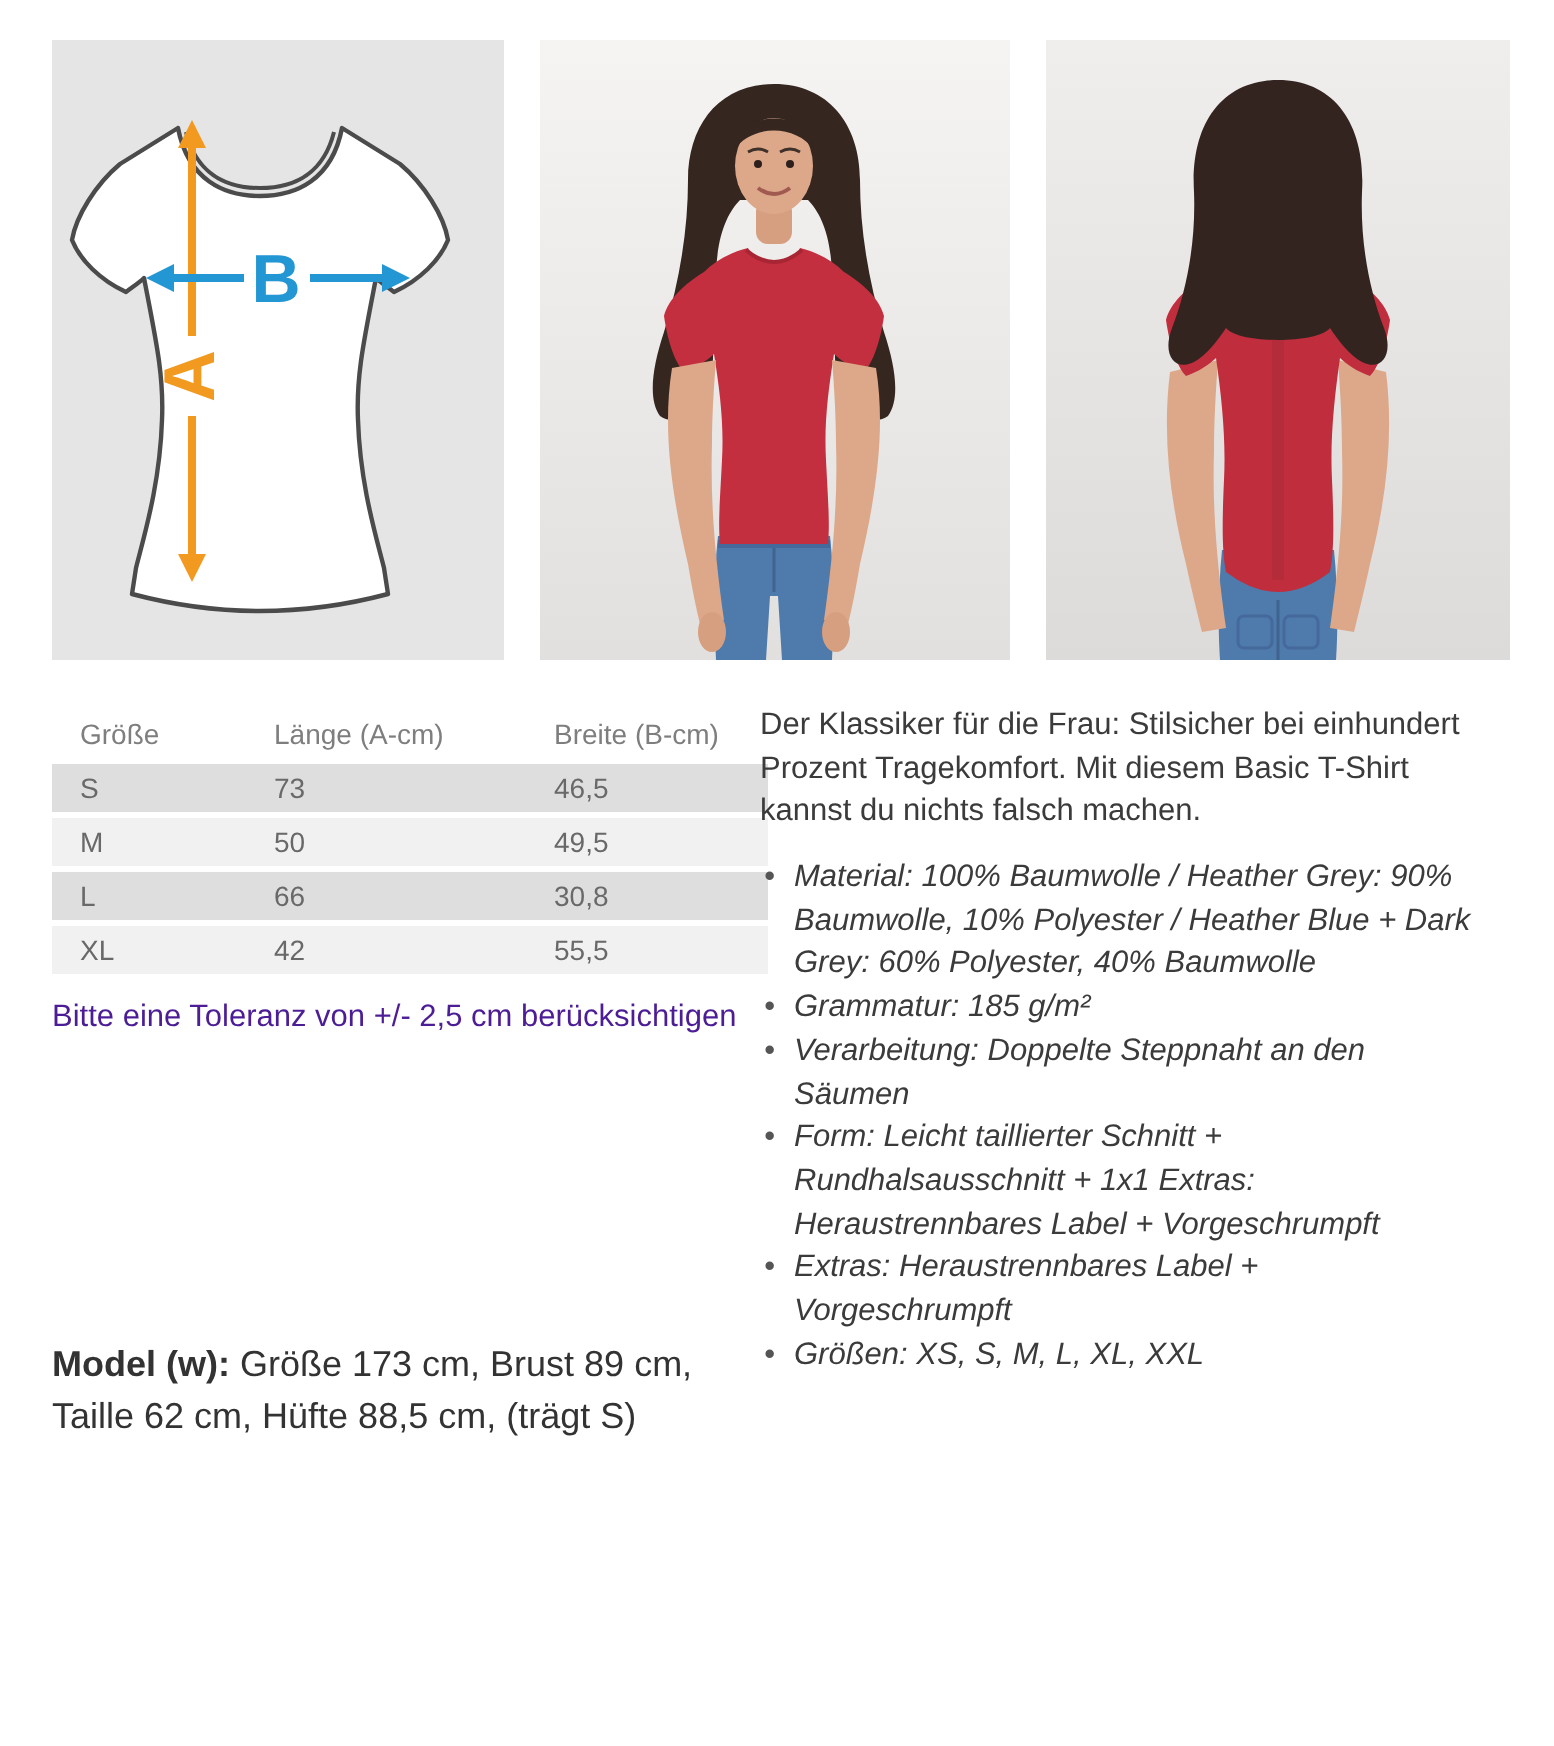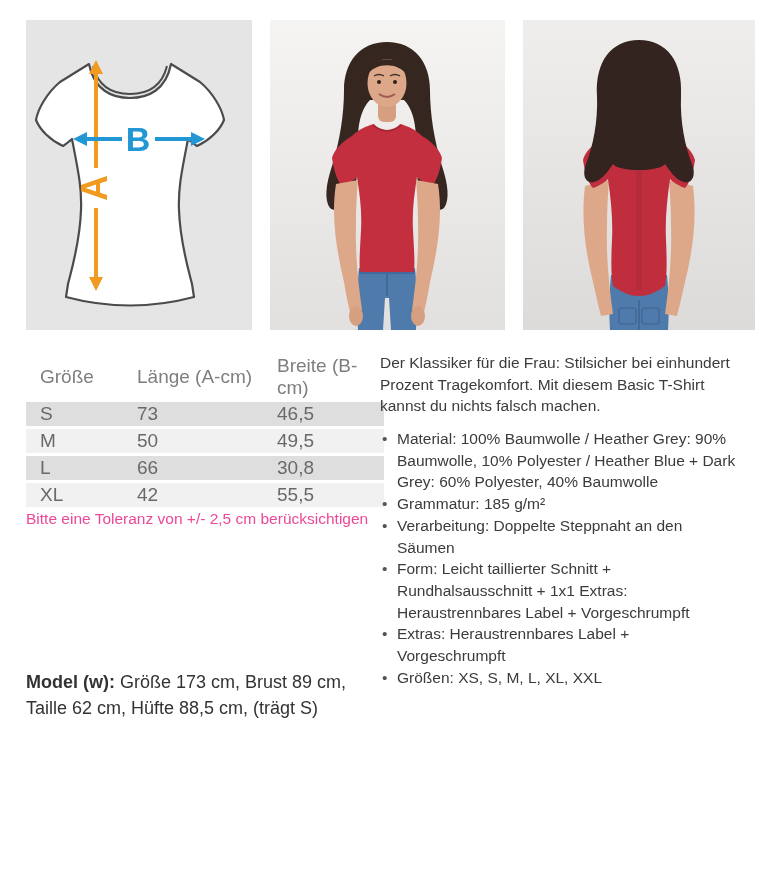--- a/index.html
+++ b/index.html
@@ -11,39 +11,39 @@
   .panel{position:absolute;top:20px;height:310px;}
   #diagram-panel{left:26px;width:226px;background:#e5e5e5;}
   #front-panel{left:270px;width:235px;}
   #back-panel{left:523px;width:232px;}
   .panel svg{display:block;}
 
   
   #left-col{position:absolute;left:26px;top:352px;width:362px;}
   table.size-table{
     border-collapse:separate;border-spacing:0 3px;width:358px;table-layout:fixed;
-    font-size:19px;
+    font-size:14px;
   }
   table.size-table th{
     font-weight:normal;color:#7e7e7e;text-align:left;height:24px;
     padding:0 0 0 14px;background:#fff;
   }
   table.size-table td{
     color:#696969;height:24px;padding:0 0 0 14px;
   }
   table.size-table tr td{background:#f1f1f1;}
   table.size-table tbody tr:nth-child(odd) td{background:#dedede;}
-  #tolerance-note{font-size:15.5px;color:#ec4899;}
+  #tolerance-note{margin-top:10px;font-size:15.5px;color:#4c1d95;}
   #model-info{position:absolute;left:0;top:317px;width:362px;font-size:18px;line-height:1.45;color:#333;}
   #model-info .b{font-weight:bold;}
 
   
   #right-col{position:absolute;left:380px;top:352px;width:358px;font-size:15.5px;line-height:1.4;color:#3b3b3b;}
   #right-col p{margin:0;}
-  #right-col ul{margin:11px 0 0 0;padding:0;list-style:none;}
+  #right-col ul{margin:11px 0 0 0;padding:0;list-style:none;font-style:italic;}
   #right-col li{position:relative;padding-left:17px;}
   #right-col li::before{content:"\2022";position:absolute;left:2px;color:#555;}
 </style>
 </head>
 <body>
 
 <div id="page">
 
   <div class="panel" id="diagram-panel">
     <svg width="226" height="310" viewBox="0 0 226 310">

